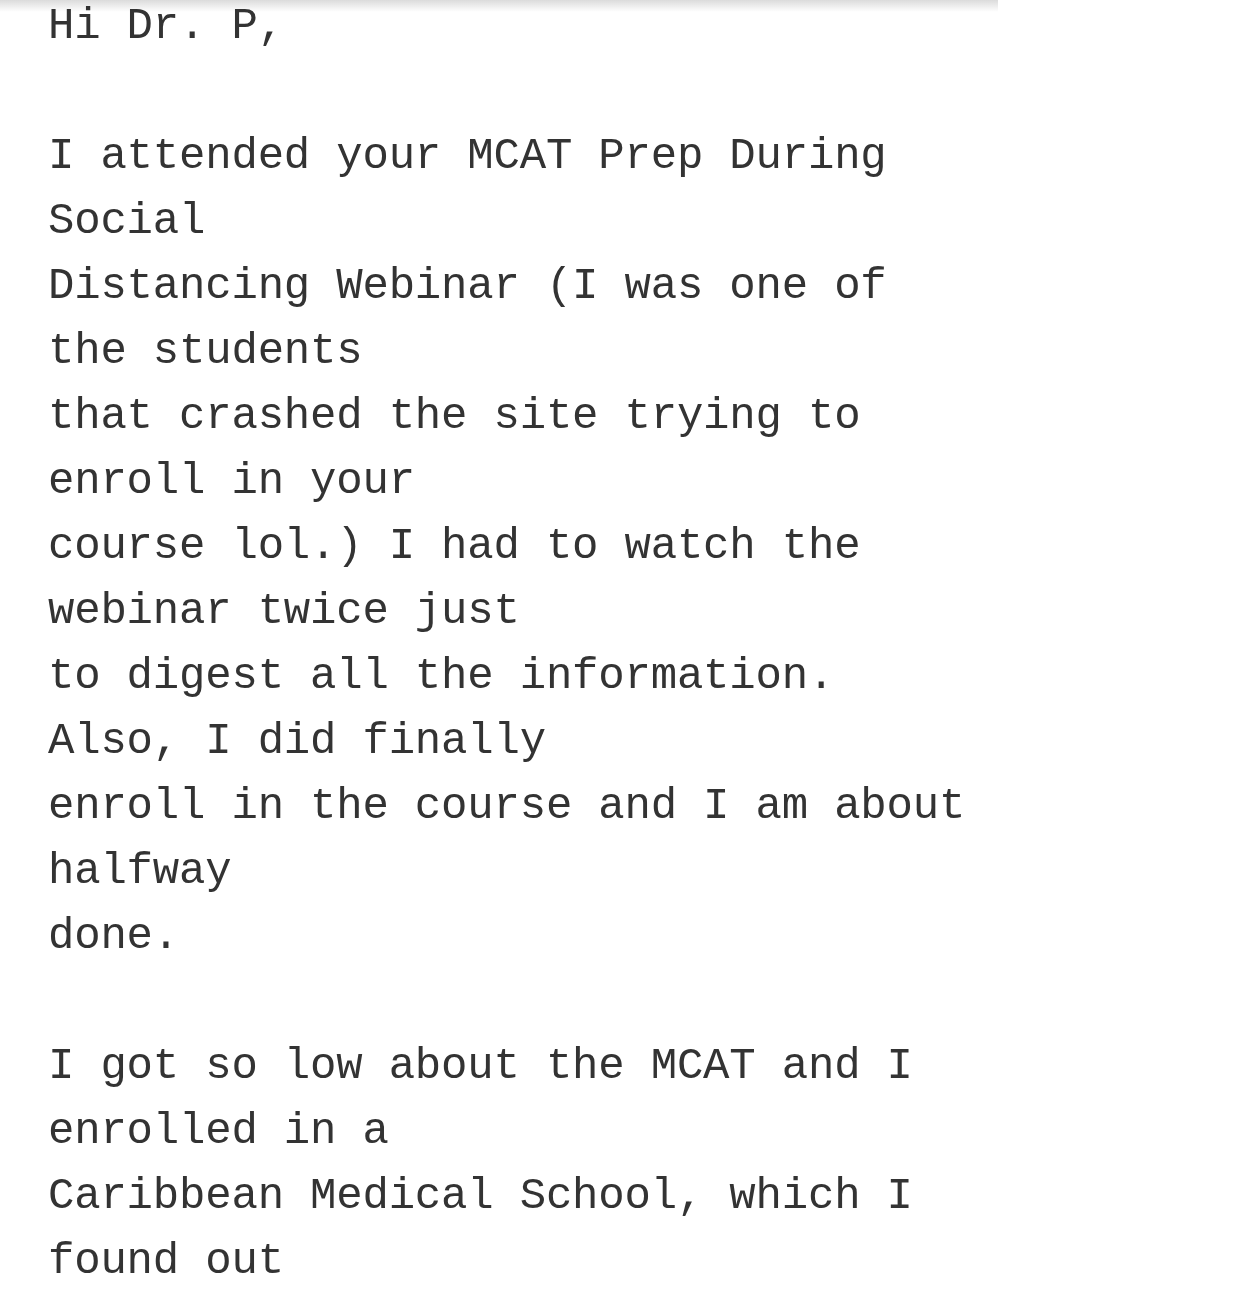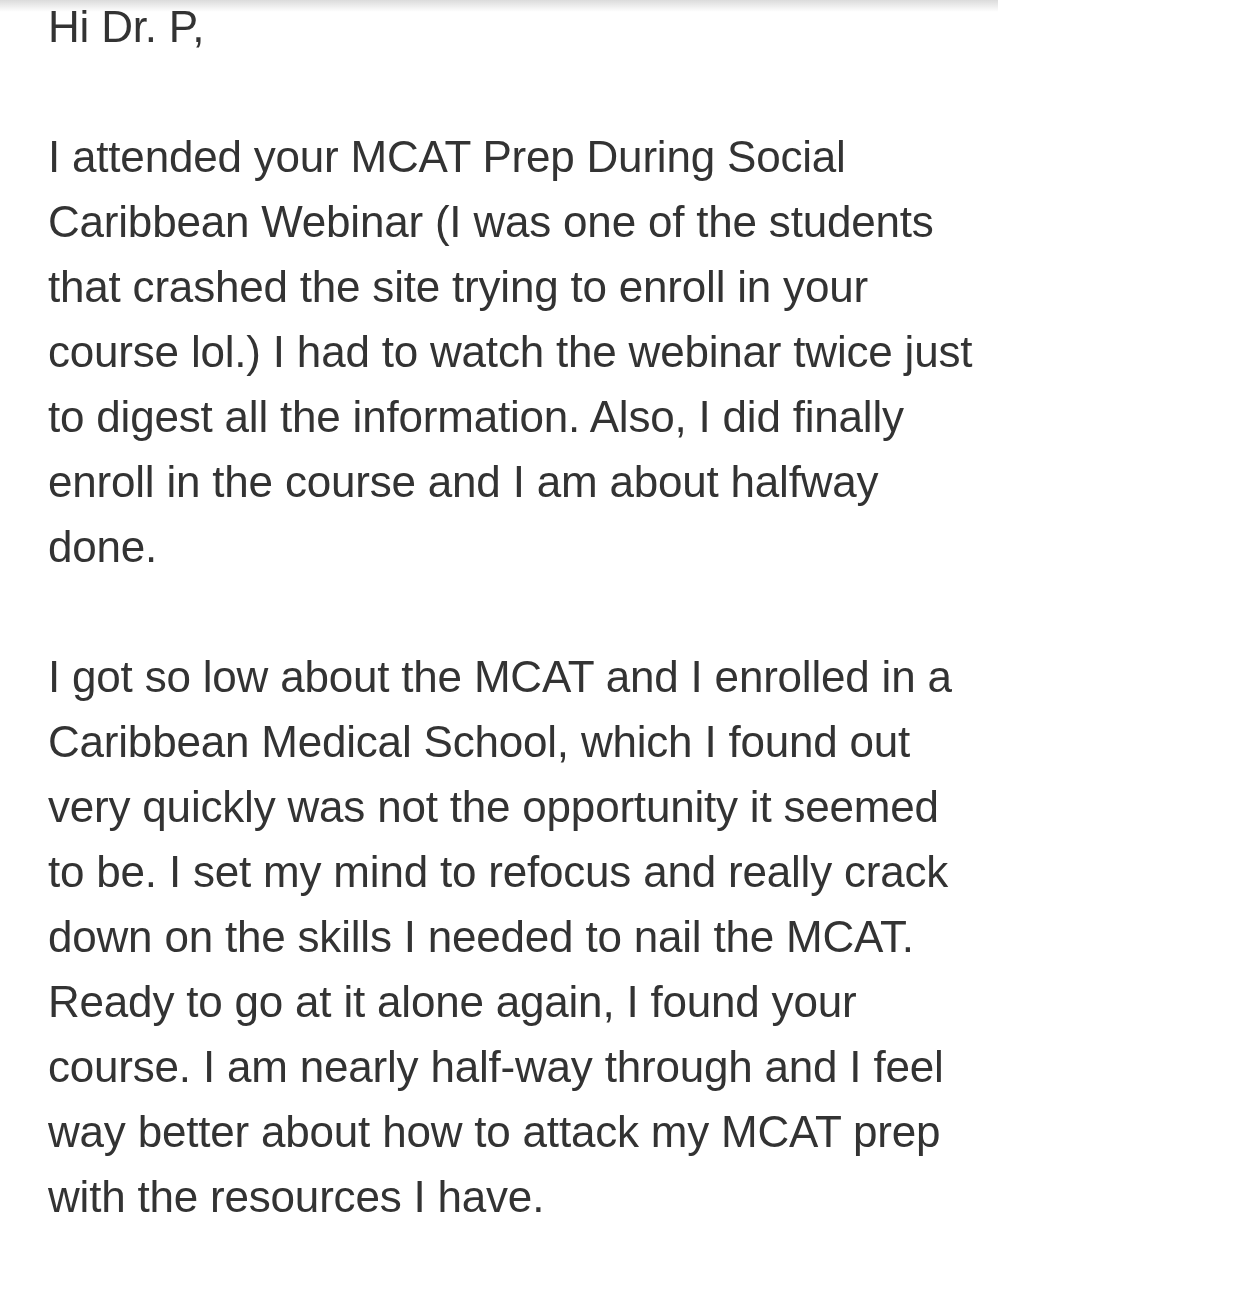--- a/index.html
+++ b/index.html
@@ -22,20 +22,21 @@
     background: linear-gradient(to bottom, rgba(0,0,0,0.14), rgba(0,0,0,0.0));
     pointer-events: none;
   }
   .message-scroll-area {
     position: relative;
     width: 998px;
     height: 1303px;
     box-sizing: border-box;
     padding: 0 20px 0 48px;
     overflow: hidden;
+    font-family: Liberation Mono, monospace;
   }
   .para {
     margin: 0 0 65px 0;
     font-size: 44px;
     line-height: 65px;
     letter-spacing: -0.2px;
     color: #333333;
     white-space: pre-line;
     -webkit-font-smoothing: antialiased;
   }
@@ -44,21 +45,21 @@
   }
 </style>
 </head>
 <body>
 
 <div class="message-scroll-area">
   <div class="top-shadow"></div>
   <div class="message-text-block">
     <p class="para">Hi Dr. P,</p>
     <p class="para">I attended your MCAT Prep During Social
-Caribbean Webinar (I was one of the students
+Distancing Webinar (I was one of the students
 that crashed the site trying to enroll in your
 course lol.) I had to watch the webinar twice just
 to digest all the information. Also, I did finally
 enroll in the course and I am about halfway
 done.</p>
     <p class="para">I got so low about the MCAT and I enrolled in a
 Caribbean Medical School, which I found out
 very quickly was not the opportunity it seemed
 to be. I set my mind to refocus and really crack
 down on the skills I needed to nail the MCAT.

